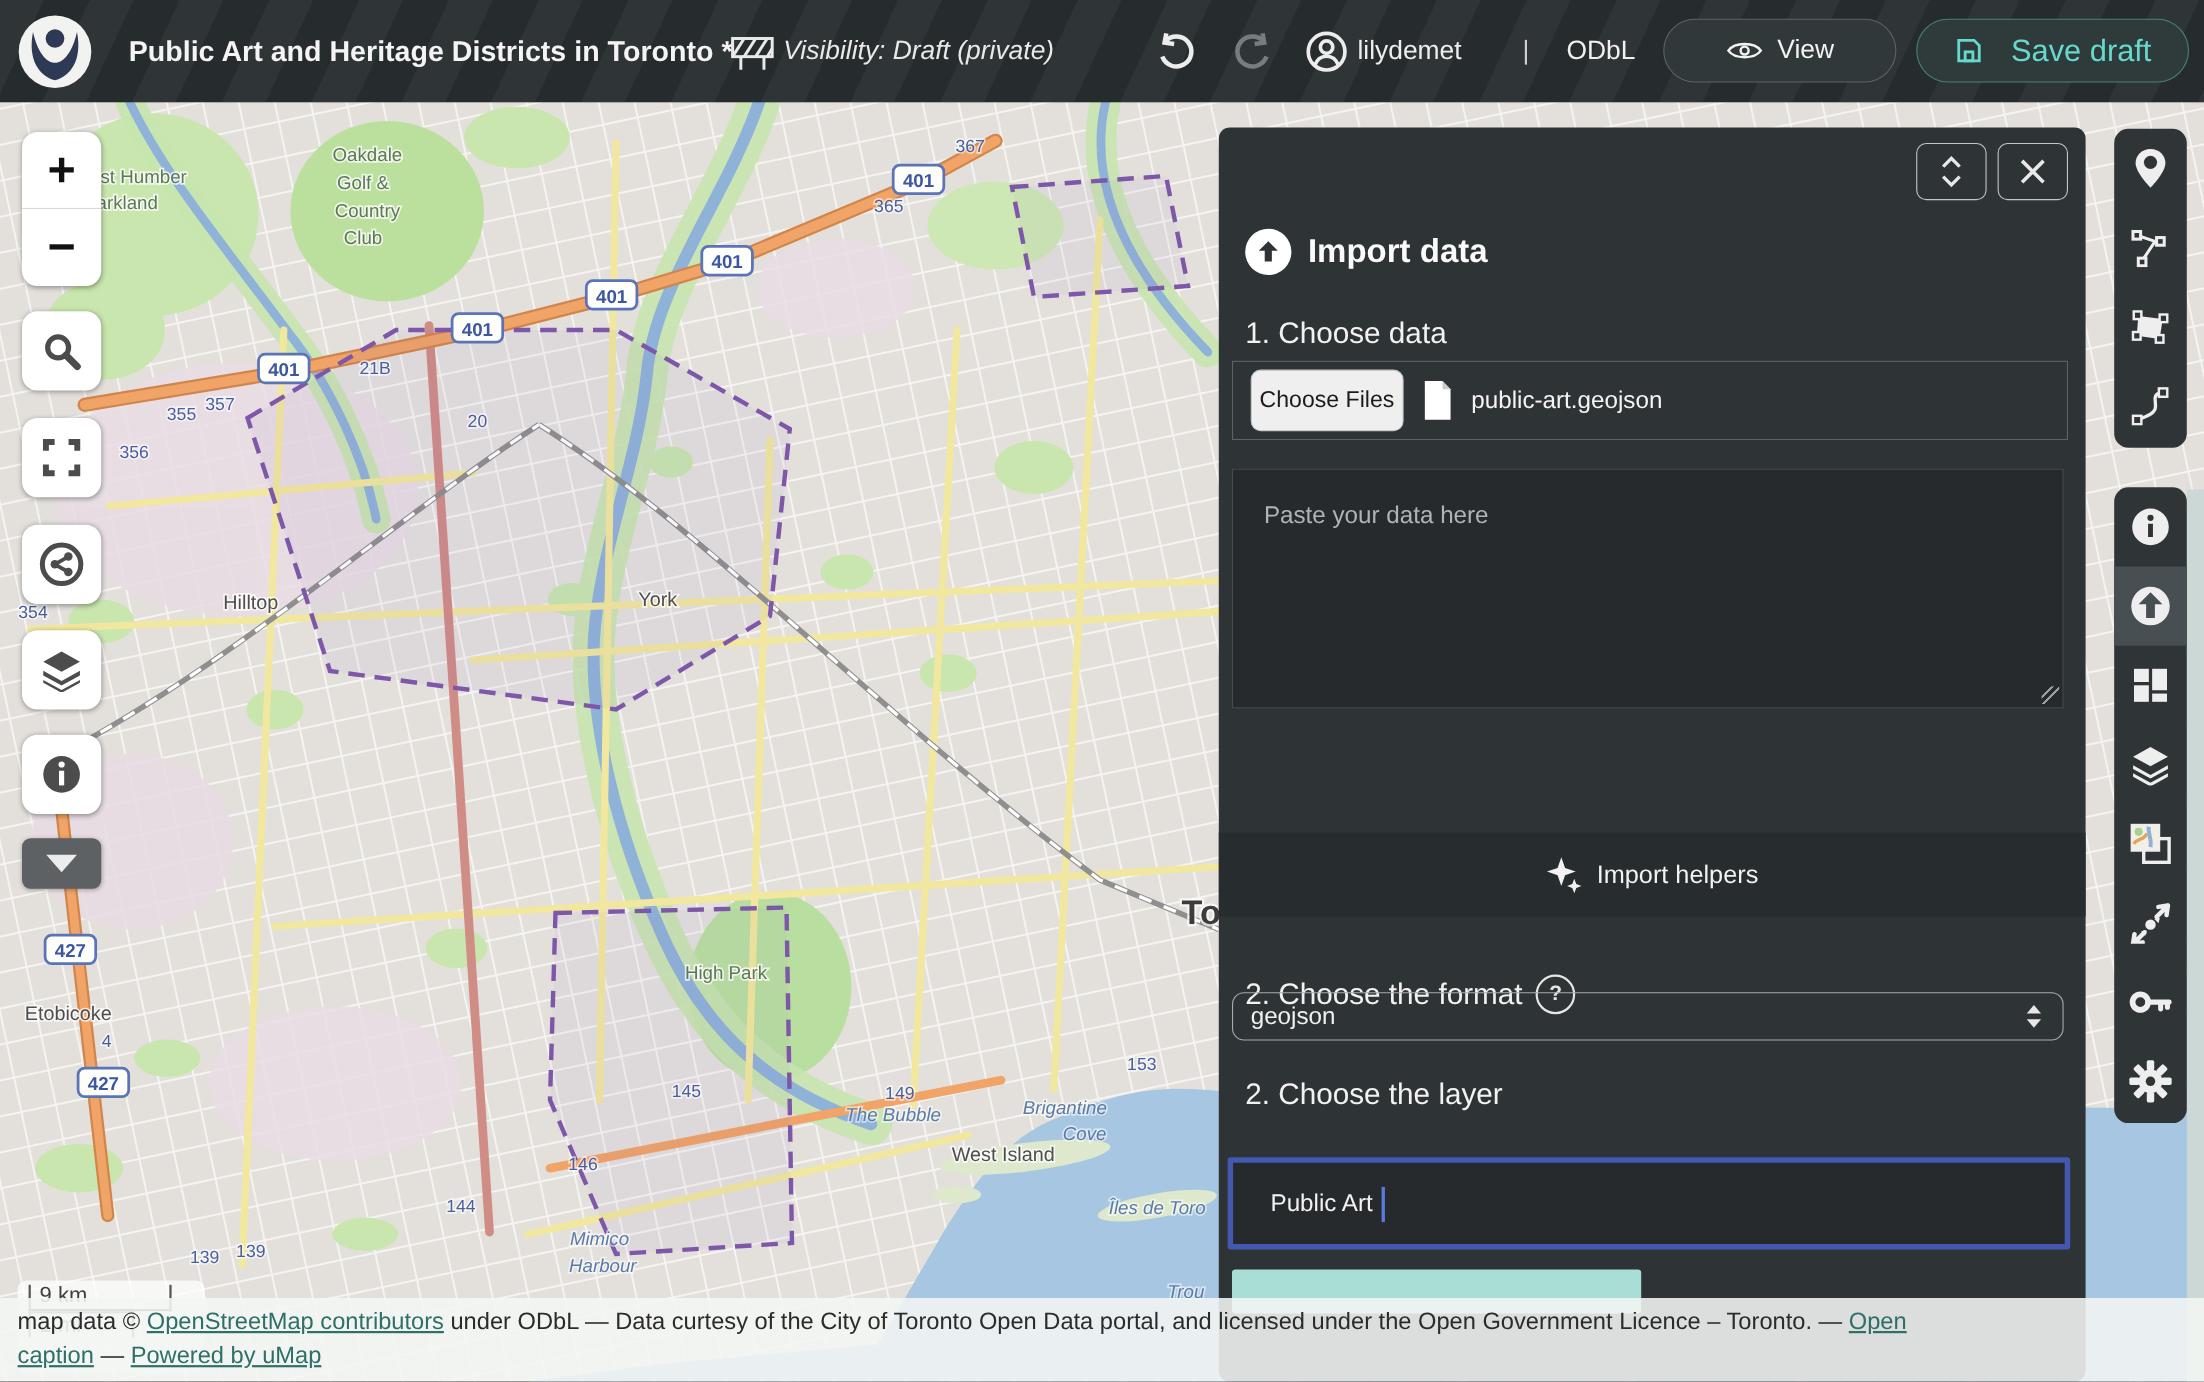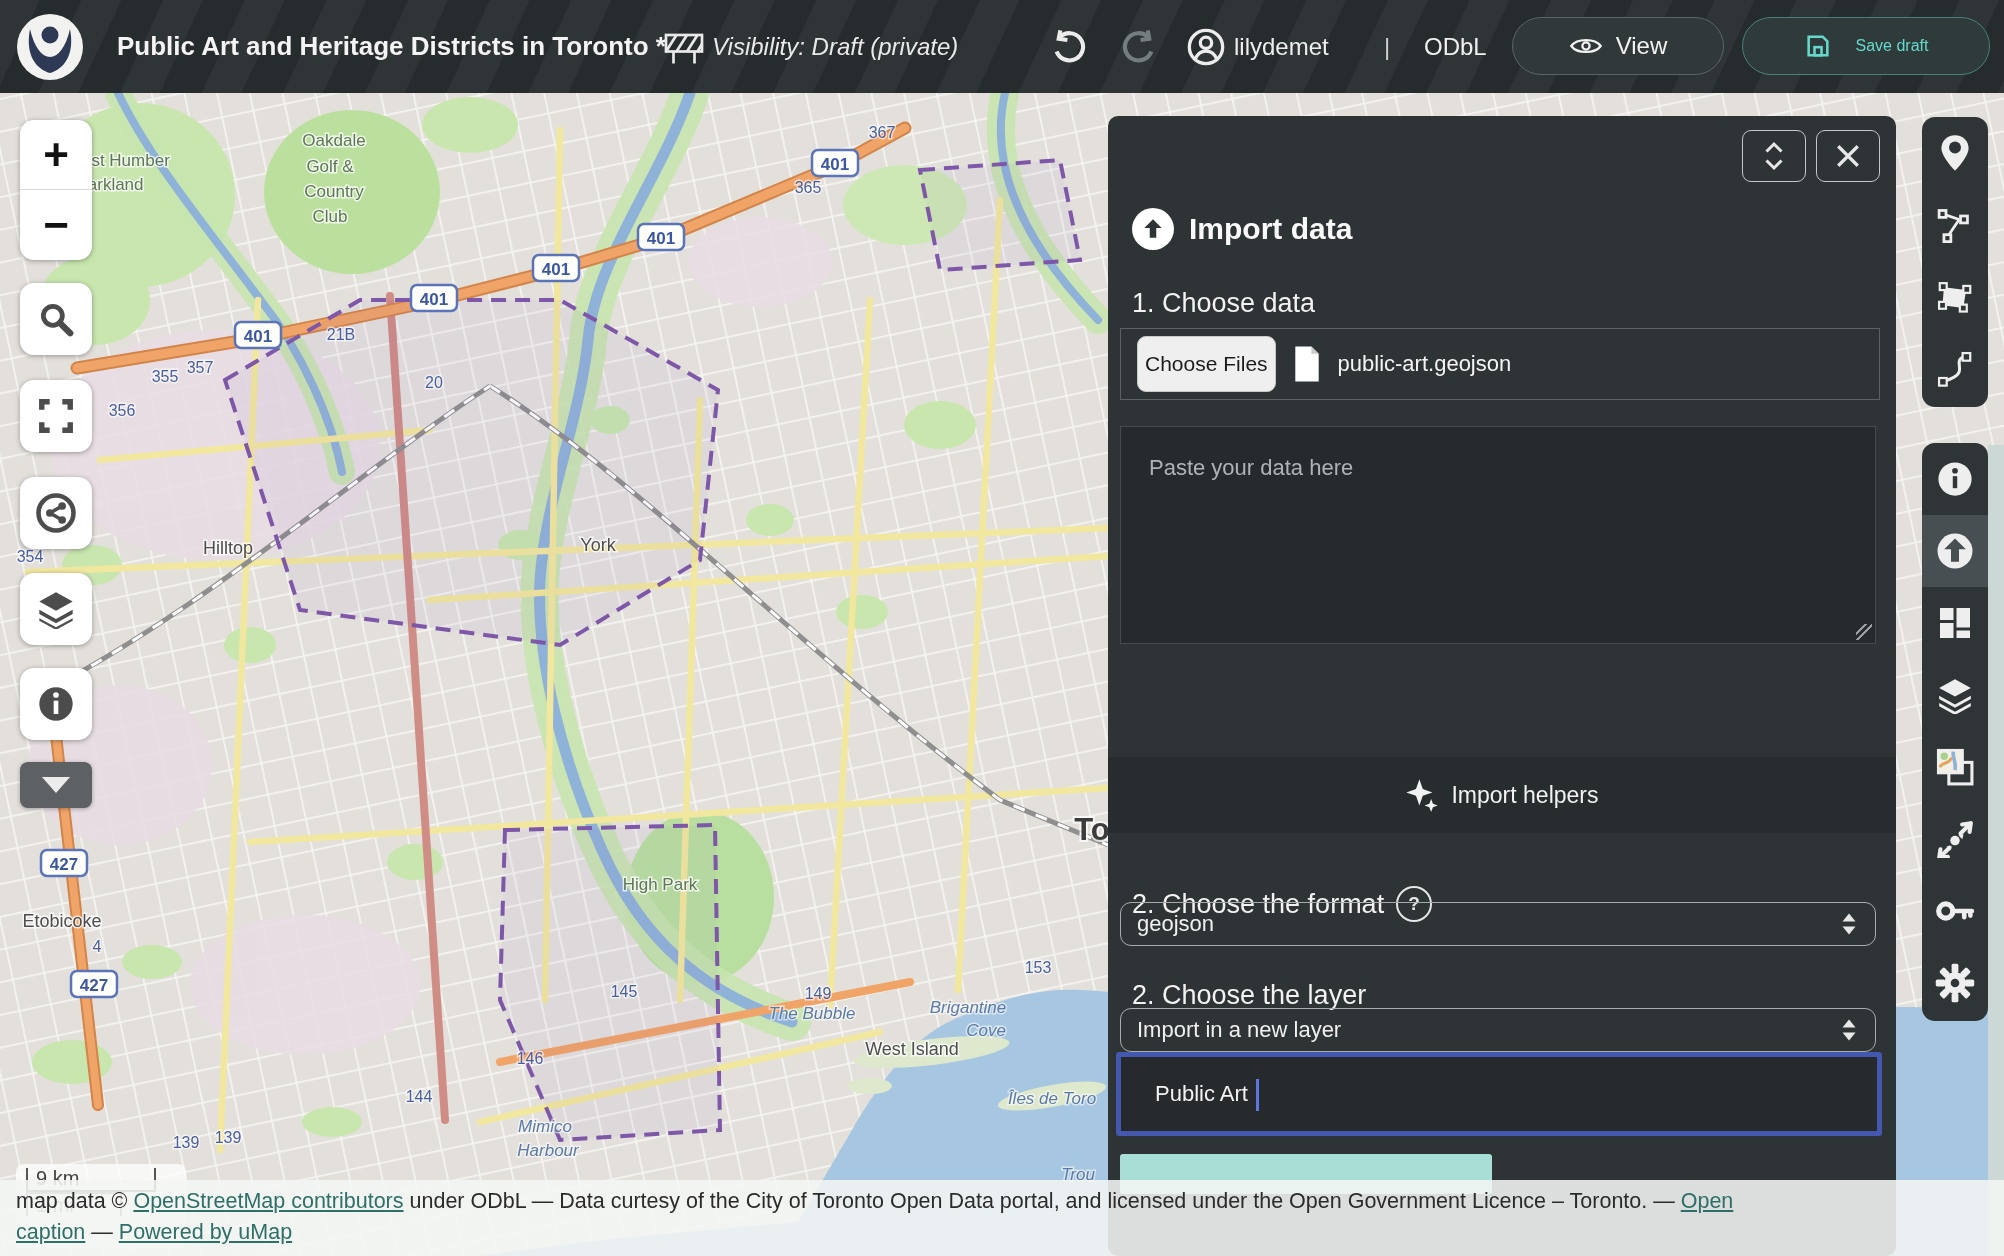--- a/index.html
+++ b/index.html
@@ -26,21 +26,21 @@
   #map-title{left:117px;color:#f4f4f4;font-size:26px;font-weight:bold;}
   #barrier{left:663px;}
   #visibility{left:712px;color:#e9e9e9;font-size:24px;font-style:italic;}
   #undo-btn{left:1050px;cursor:pointer;} #redo-btn{left:1120px;cursor:pointer;}
   #user-ic{left:1186px;} #username{left:1234px;color:#eee;font-size:24px;}
   #hdr-divider{left:1384px;color:#cfcfcf;font-size:24px;}
   #help-link{left:1424px;color:#f0f0f0;font-size:24px;cursor:pointer;}
   .pill{position:absolute;top:17px;height:58px;border-radius:30px;display:flex;align-items:center;
         justify-content:center;gap:13px;cursor:pointer;box-sizing:border-box;}
   #view-btn{left:1512px;width:212px;background:#31383a;border:1px solid #5c6466;color:#f2f2f2;font-size:24px;}
-  #save-btn{left:1742px;width:248px;background:#2e3b3a;border:1px solid #49817c;color:#66d8cd;font-size:16px;gap:24px;}
+  #save-btn{left:1742px;width:248px;background:#2e3b3a;border:1px solid #49817c;color:#66d8cd;font-size:28px;gap:24px;}
 
   
   .lbtn{position:absolute;left:20px;width:72px;background:#fff;border-radius:14px;z-index:15;
         box-shadow:0 1px 5px rgba(0,0,0,.35);display:flex;align-items:center;justify-content:center;cursor:pointer;}
   #zoomctl{top:120px;height:140px;flex-direction:column;padding:0;}
   .zoomhalf{width:100%;height:70px;display:flex;align-items:center;justify-content:center;
             font-size:44px;font-weight:bold;color:#111;box-sizing:border-box;}
   #zoom-in{border-bottom:1px solid #d9d9d9;}
   #search-btn{top:283px;height:72px;} #fullscreen-btn{top:380px;height:72px;}
   #share-btn{top:477px;height:72px;} #layers-btn{top:573px;height:72px;} #info-btn{top:668px;height:72px;}
@@ -402,27 +402,20 @@
     </div>
     <div class="selectbox" id="format-select">
       <span>geojson</span>
       <svg class="chev" width="20" height="26" viewBox="0 0 14 20" fill="#e8e8e8">
         <polygon points="7,2 12,8 2,8"></polygon>
           <polygon points="7,18 12,12 2,12"></polygon>
       </svg>
     </div>
 
     <div class="step-h" id="step3-h">2. Choose the layer</div>
-    <div class="selectbox" id="layer-select">
-      <span>Import in a new layer</span>
-      <svg class="chev" width="20" height="26" viewBox="0 0 14 20" fill="#e8e8e8">
-        <polygon points="7,2 12,8 2,8"></polygon>
-          <polygon points="7,18 12,12 2,12"></polygon>
-      </svg>
-    </div>
 
     <div id="layername-wrap">
       <input id="layername-input" value="Public Art" style="">
       <div id="caret-cursor"></div>
     </div>
 
     <button id="submit-teal"></button>
   </div>
 
   <div class="side-group" id="side-draw">

